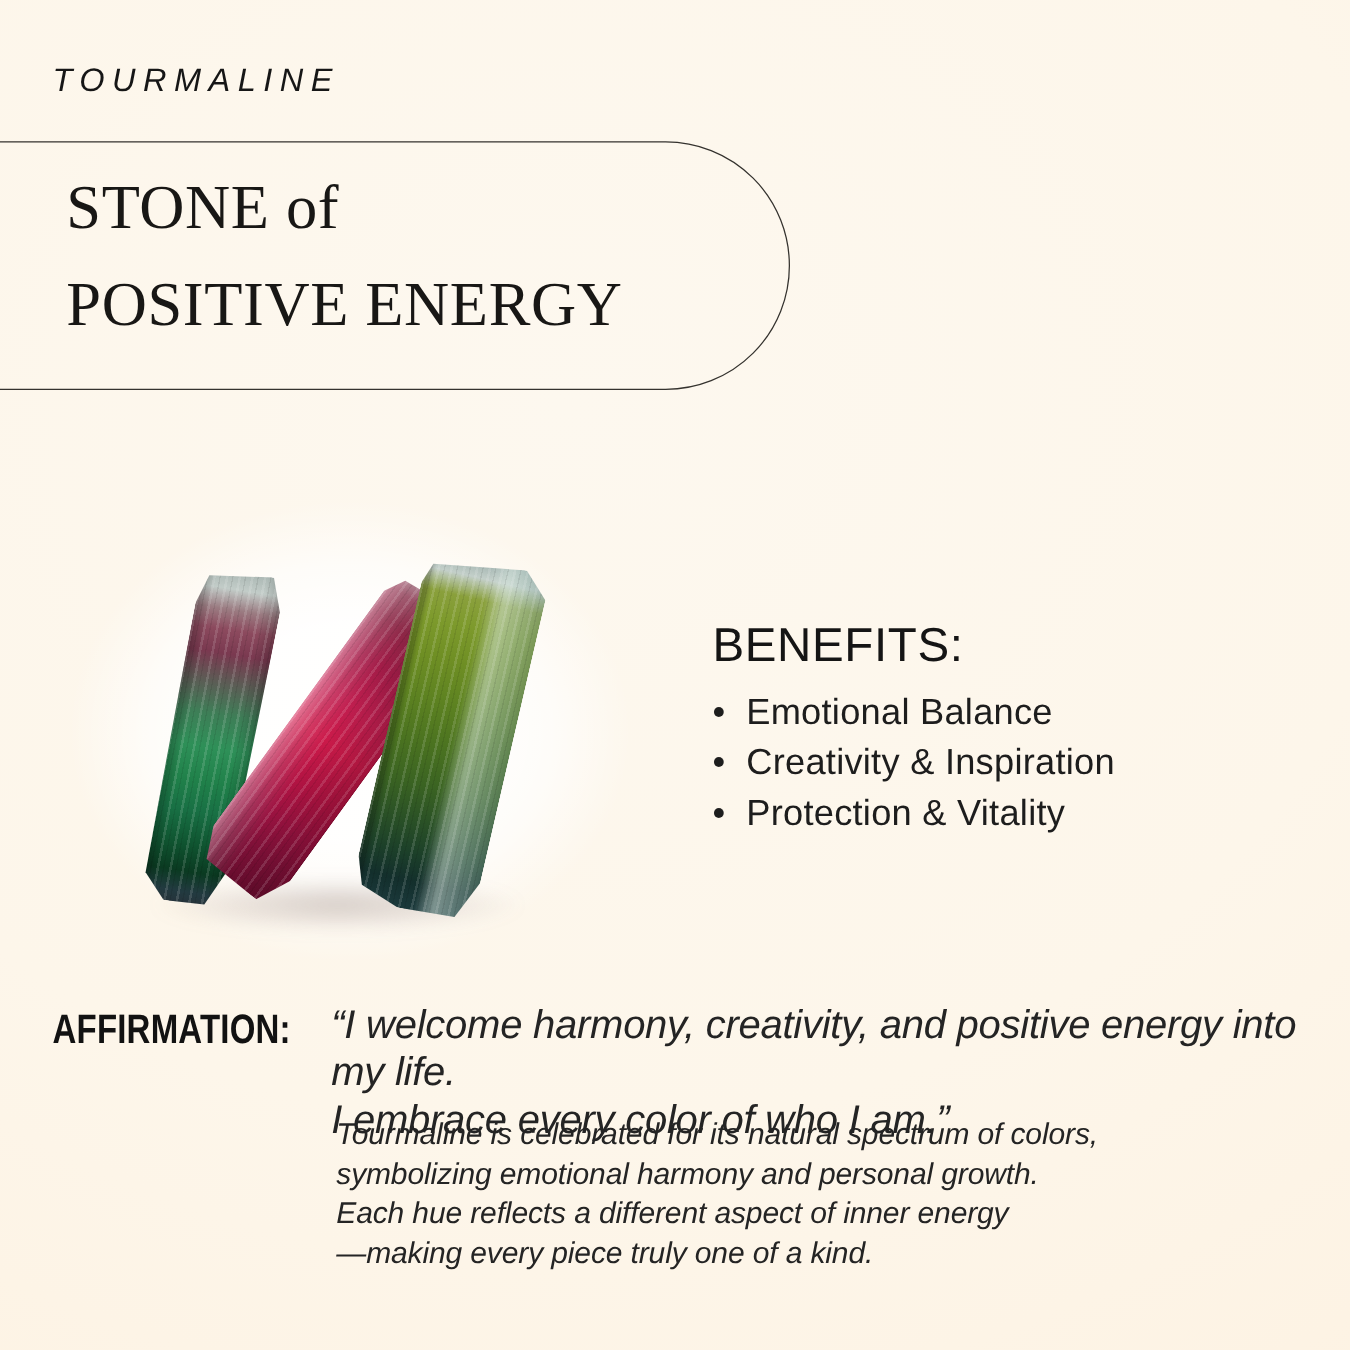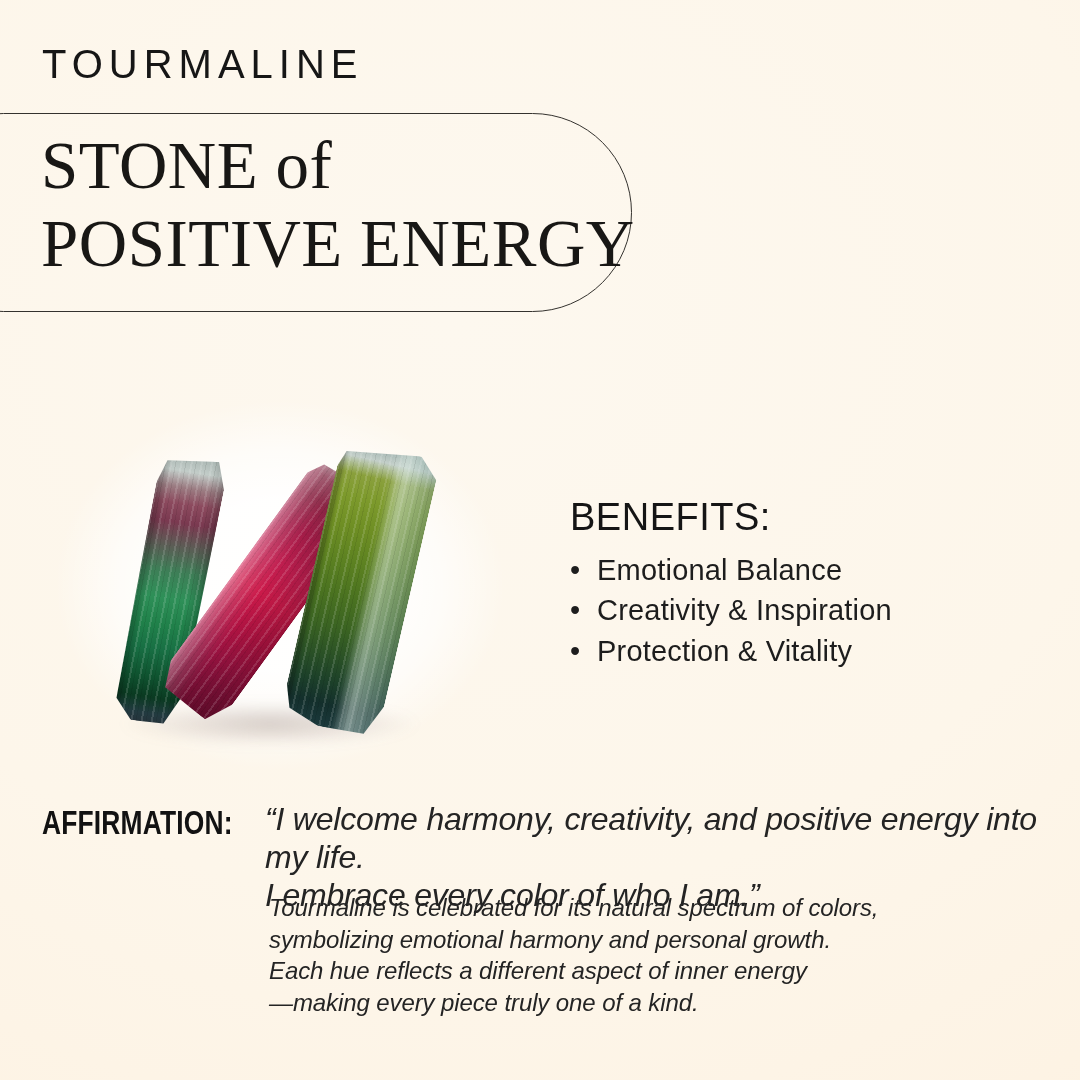--- a/index.html
+++ b/index.html
@@ -4,27 +4,27 @@
 <style>
   html,body{margin:0;padding:0;}
   body{width:1080px;height:1080px;overflow:hidden;
        font-family:"Liberation Sans",sans-serif;color:#1c1c1c;}
   .canvas{position:relative;width:1080px;height:1080px;
     background:
       radial-gradient(140% 120% at 42% 30%, rgba(253,248,239,1) 0%, rgba(253,246,234,1) 45%, rgba(253,242,226,1) 78%, rgba(253,238,218,1) 100%);
   }
 
   
-  .kicker{position:absolute;left:42px;top:46px;font-size:40px;line-height:36px;
-    font-weight:500;letter-spacing:6px;color:#161616;}
+  .kicker{position:absolute;left:42px;top:46px;font-size:26px;line-height:36px;
+    font-weight:500;letter-spacing:6px;color:#161616;font-style:italic;}
   .pill{position:absolute;left:-96px;top:113px;width:728px;height:199px;
     border:1.6px solid #34322e;border-radius:120px;box-sizing:border-box;}
-  .title{position:absolute;left:41px;top:126px;margin:0;
+  .title{position:absolute;left:53px;top:126px;margin:0;
     font-family:"Liberation Serif",serif;font-weight:400;
-    font-size:67px;line-height:78px;letter-spacing:0.5px;color:#181715;
+    font-size:50px;line-height:78px;letter-spacing:0.5px;color:#181715;
     white-space:pre-line;}
 
   
   .photo{position:absolute;left:60px;top:420px;width:440px;height:340px;}
   .glow{position:absolute;left:-5px;top:-20px;width:450px;height:370px;
     background:radial-gradient(closest-side, rgba(255,255,255,0.97) 45%, rgba(255,255,255,0.65) 72%, rgba(255,255,255,0) 100%);}
   .ground-shadow{position:absolute;left:60px;top:282px;width:300px;height:44px;
     background:radial-gradient(closest-side, rgba(120,95,85,0.30), rgba(120,95,85,0) 100%);
     filter:blur(6px);}
   .crystal{position:absolute;box-sizing:border-box;}

